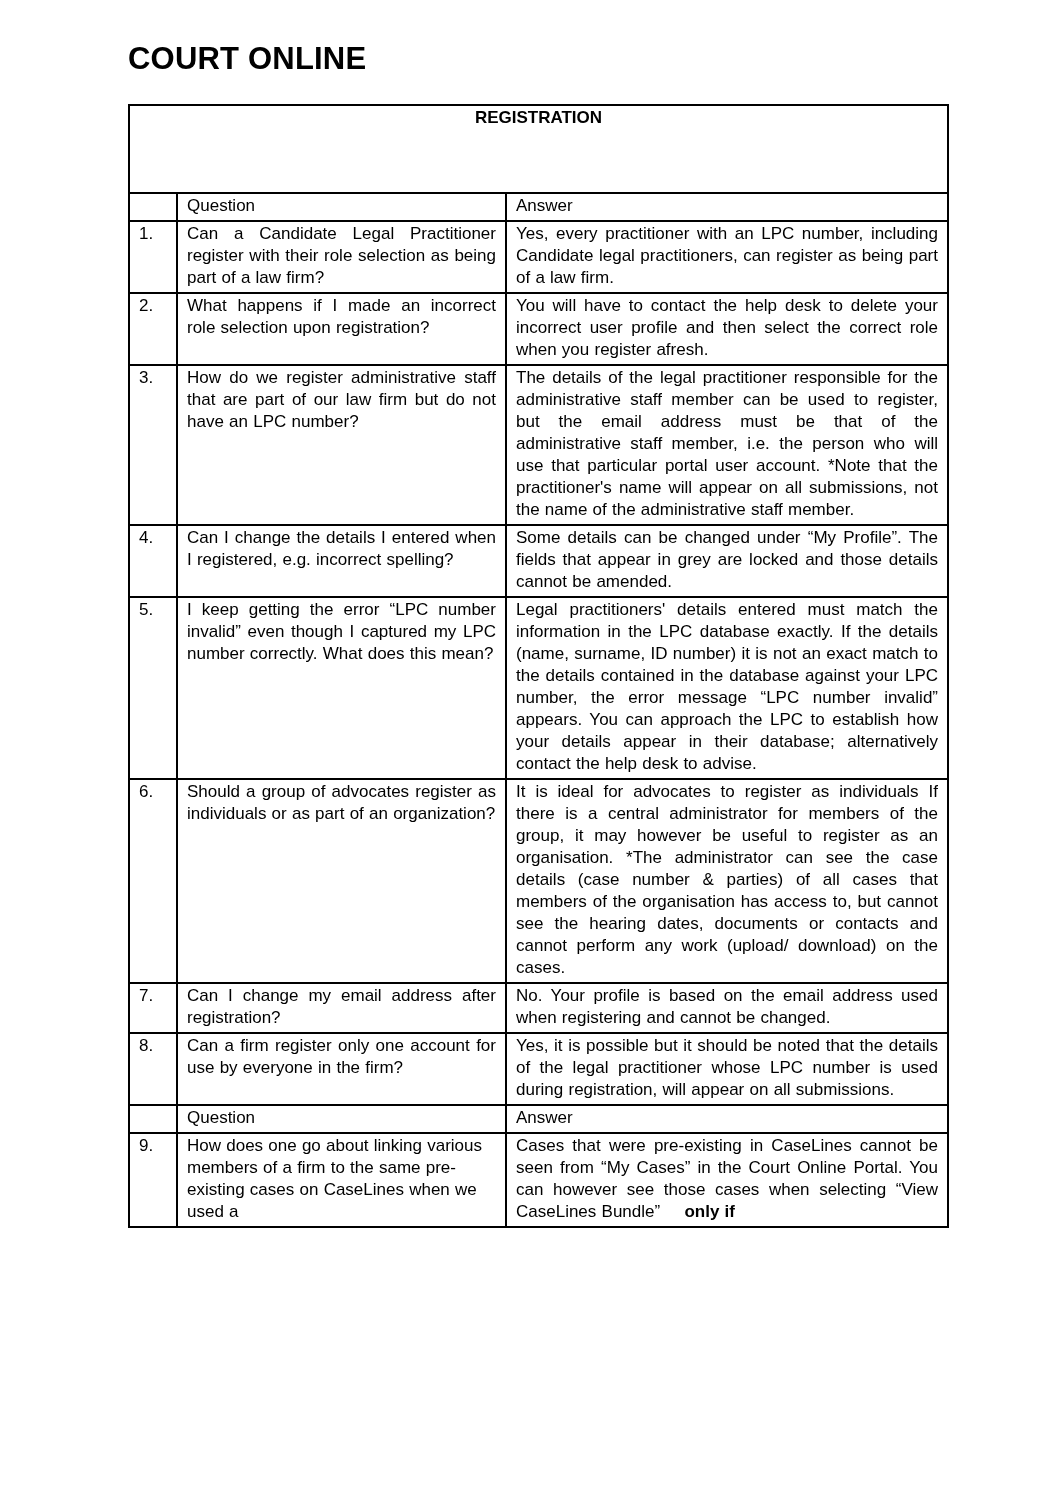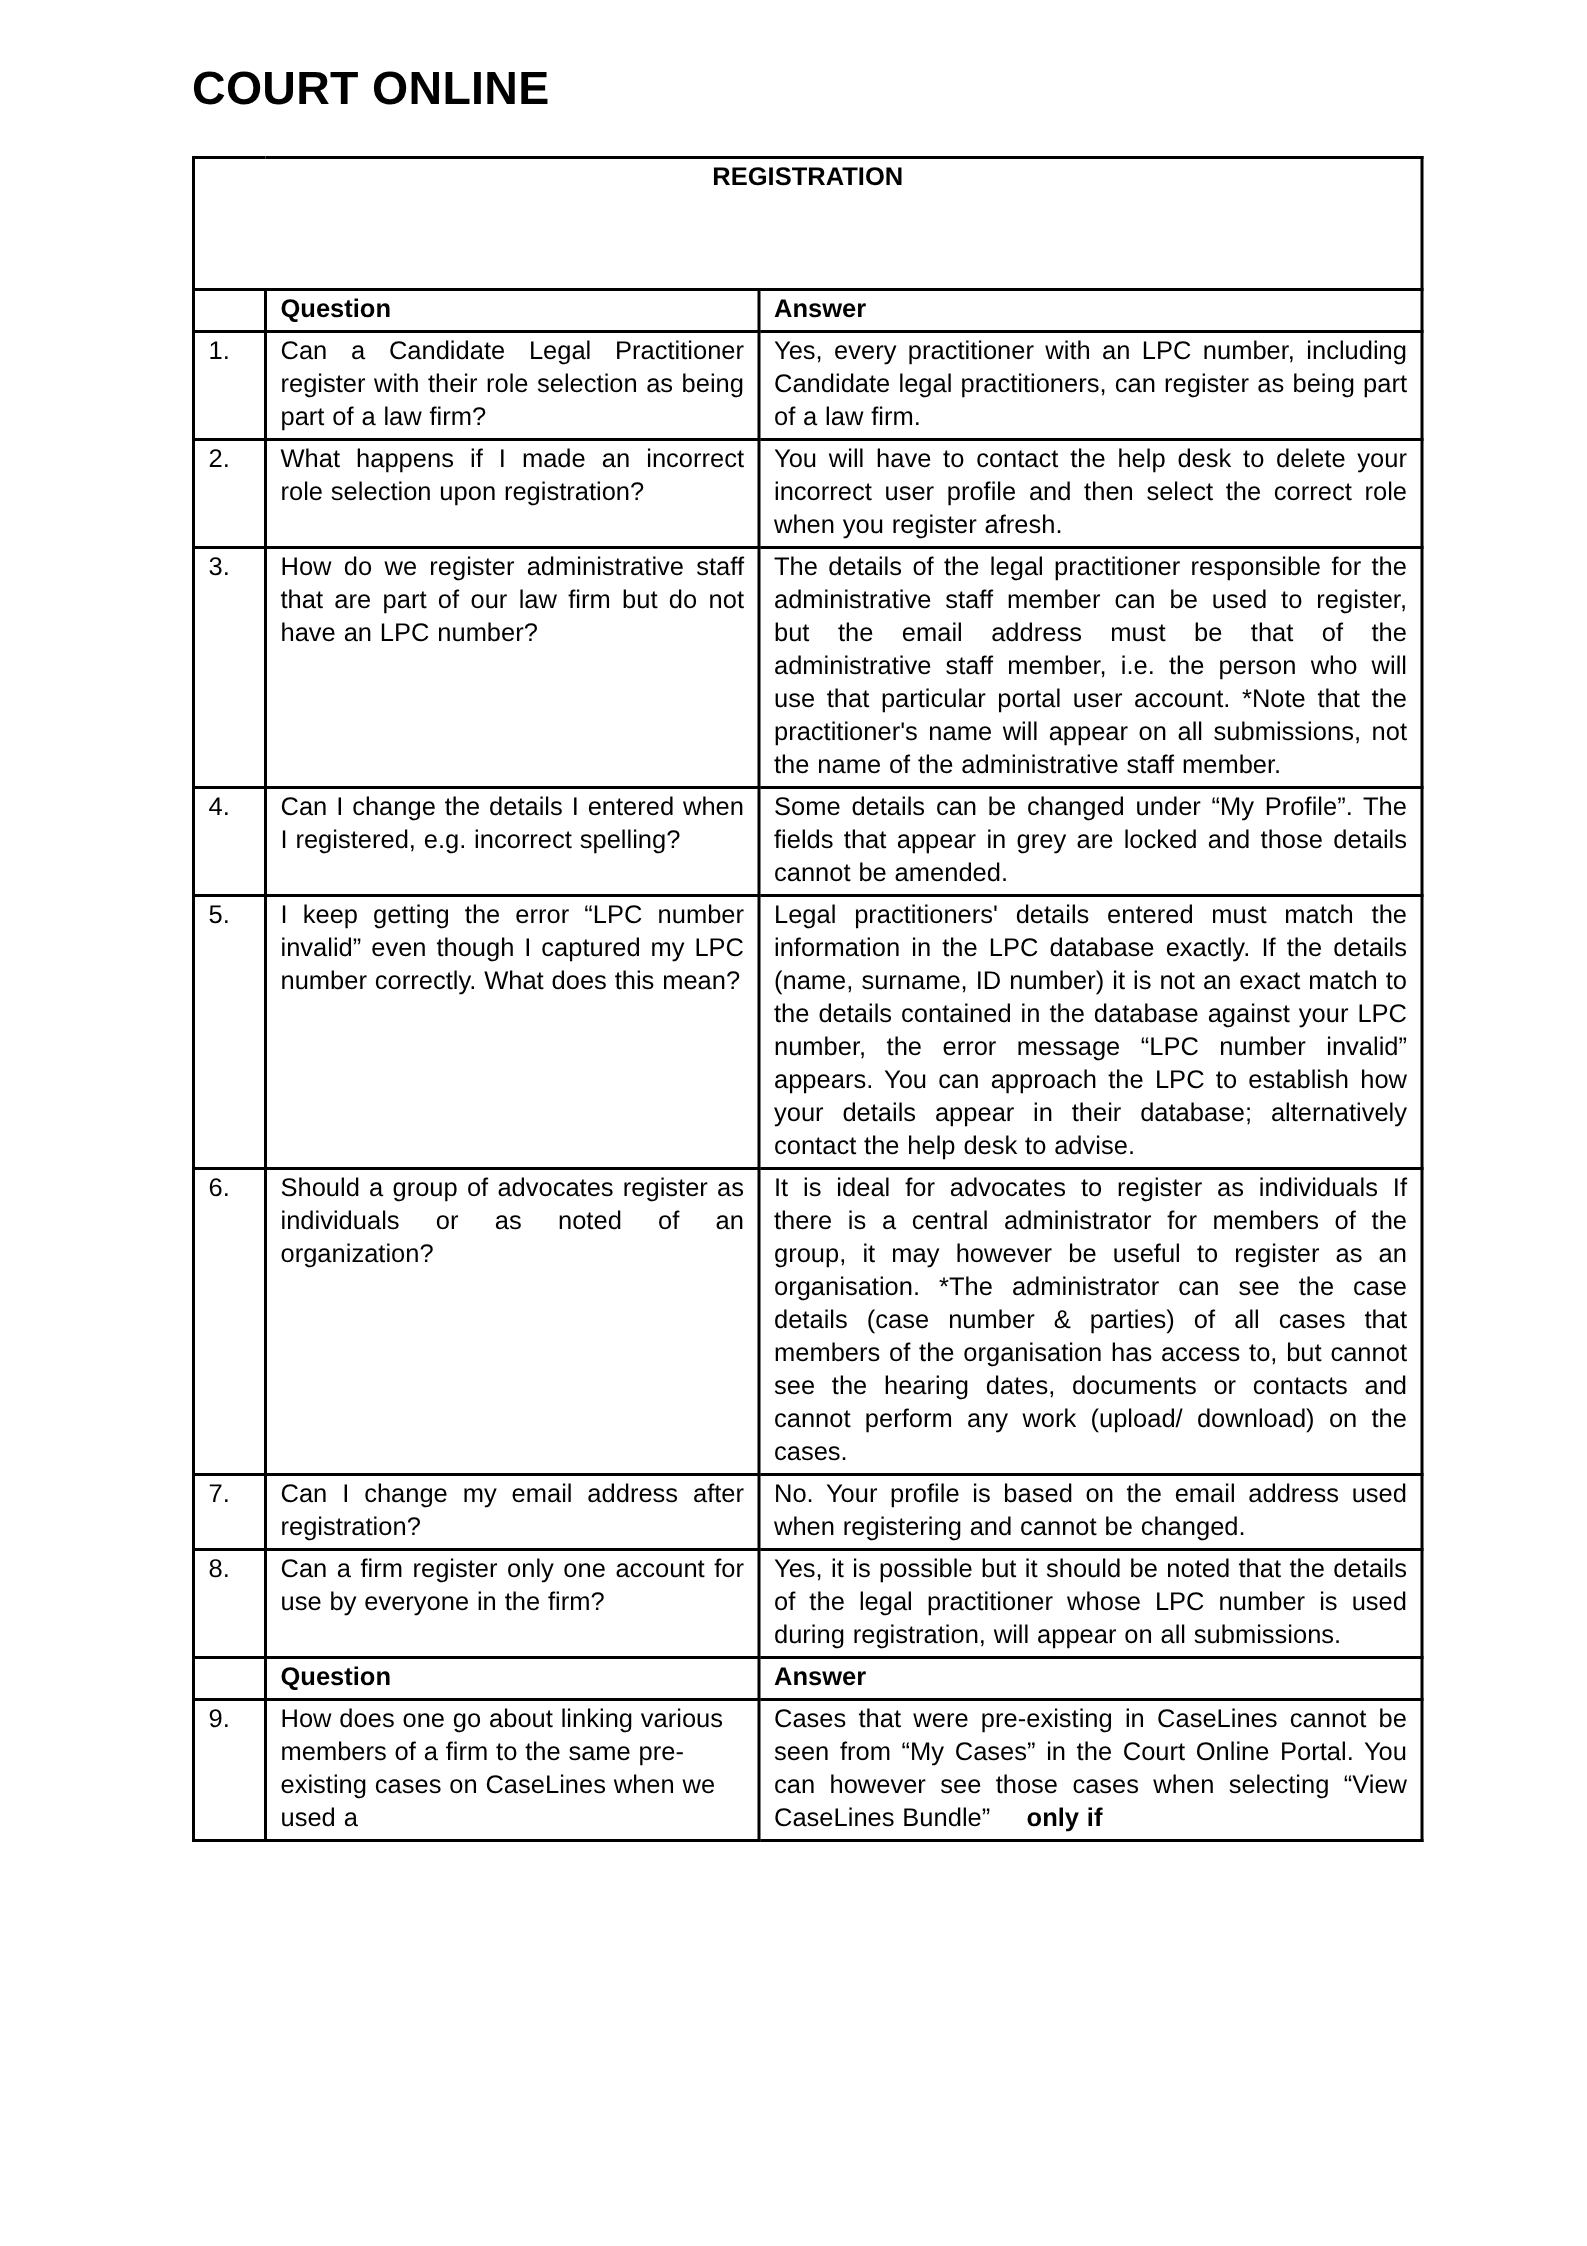--- a/index.html
+++ b/index.html
@@ -46,21 +46,21 @@
   }
   td.section-title-cell {
     text-align: center;
     font-weight: bold;
     font-size: 18px;
     height: 88px;
     vertical-align: middle;
     padding: 0;
   }
   tr.colhead td {
-    font-weight: bold;
+    font-weight: normal;
     height: 26px;
   }
   td.num-cell {
     padding-left: 8px;
     padding-right: 2px;
   }
   td.q-cell, td.a-cell {
     text-align: justify;
   }
   td.q-cell.align-left {
@@ -112,21 +112,21 @@
         <td class="q-cell">Can I change the details I entered when I registered, e.g. incorrect spelling?</td>
         <td class="a-cell">Some details can be changed under “My Profile”. The fields that appear in grey are locked and those details cannot be amended.</td>
       </tr>
       <tr>
         <td class="num-cell">5.</td>
         <td class="q-cell">I keep getting the error “LPC number invalid” even though I captured my LPC number correctly. What does this mean?</td>
         <td class="a-cell">Legal practitioners' details entered must match the information in the LPC database exactly. If the details (name, surname, ID number) it is not an exact match to the details contained in the database against your LPC number, the error message “LPC number invalid” appears. You can approach the LPC to establish how your details appear in their database; alternatively contact the help desk to advise.</td>
       </tr>
       <tr>
         <td class="num-cell">6.</td>
-        <td class="q-cell">Should a group of advocates register as individuals or as noted of an organization?</td>
+        <td class="q-cell">Should a group of advocates register as individuals or as part of an organization?</td>
         <td class="a-cell">It is ideal for advocates to register as individuals If there is a central administrator for members of the group, it may however be useful to register as an organisation. *The administrator can see the case details (case number &amp; parties) of all cases that members of the organisation has access to, but cannot see the hearing dates, documents or contacts and cannot perform any work (upload/ download) on the cases.</td>
       </tr>
       <tr>
         <td class="num-cell">7.</td>
         <td class="q-cell">Can I change my email address after registration?</td>
         <td class="a-cell">No. Your profile is based on the email address used when registering and cannot be changed.</td>
       </tr>
       <tr>
         <td class="num-cell">8.</td>
         <td class="q-cell">Can a firm register only one account for use by everyone in the firm?</td>

